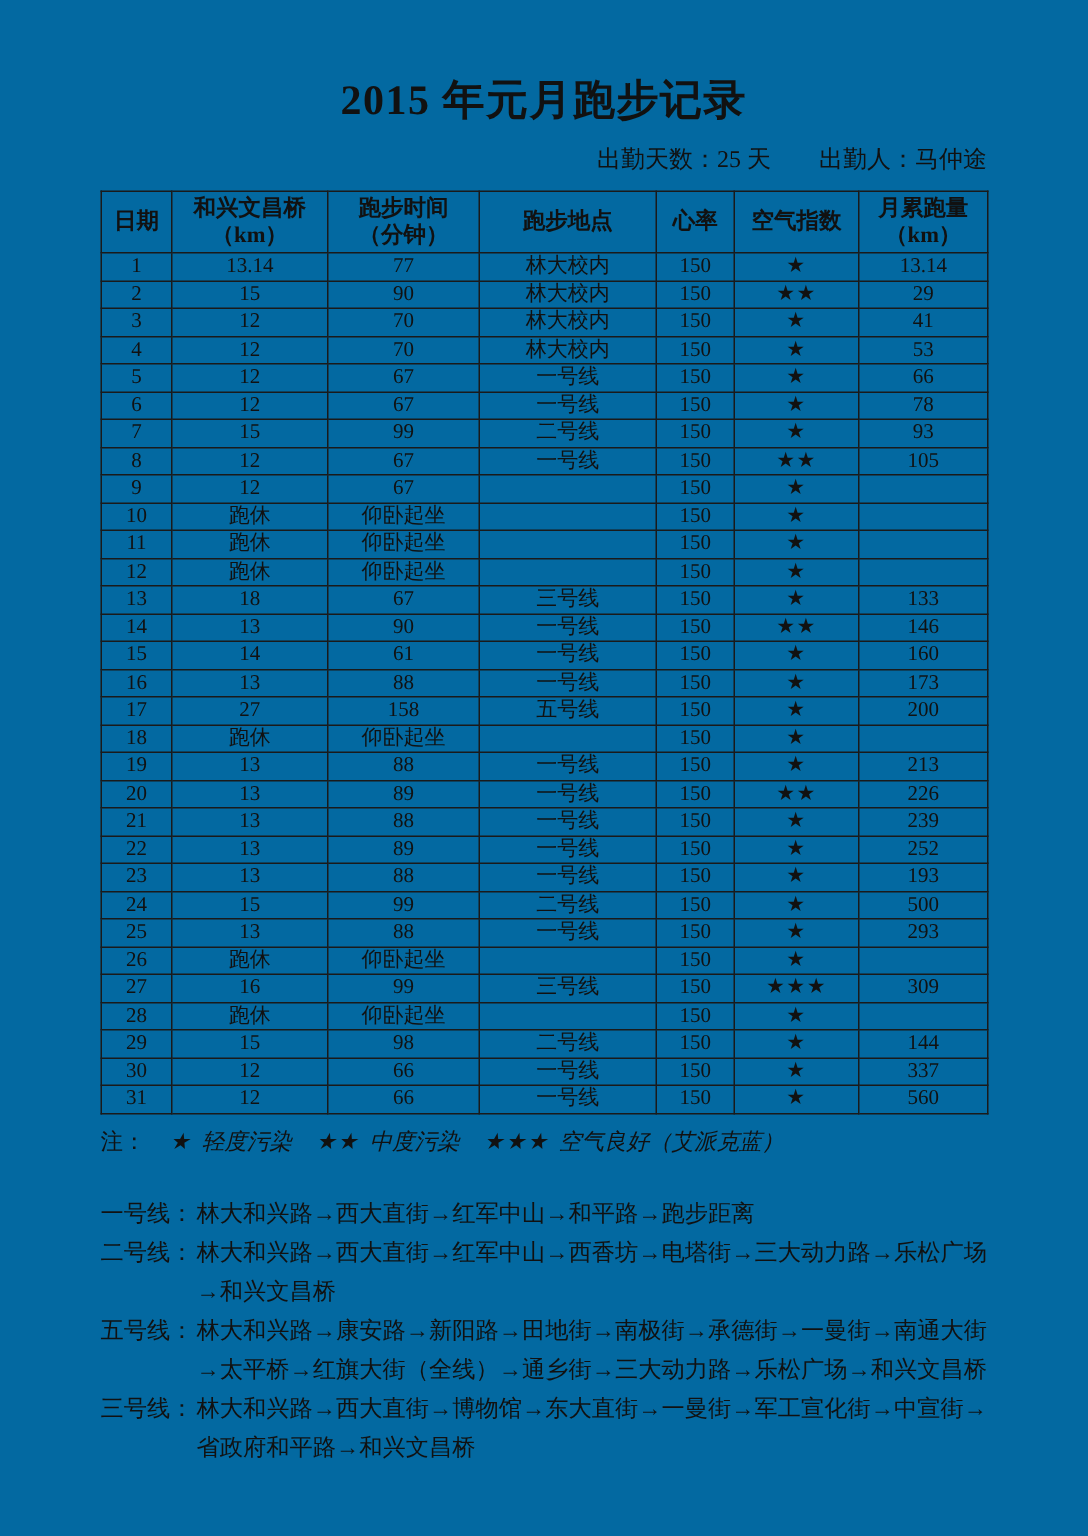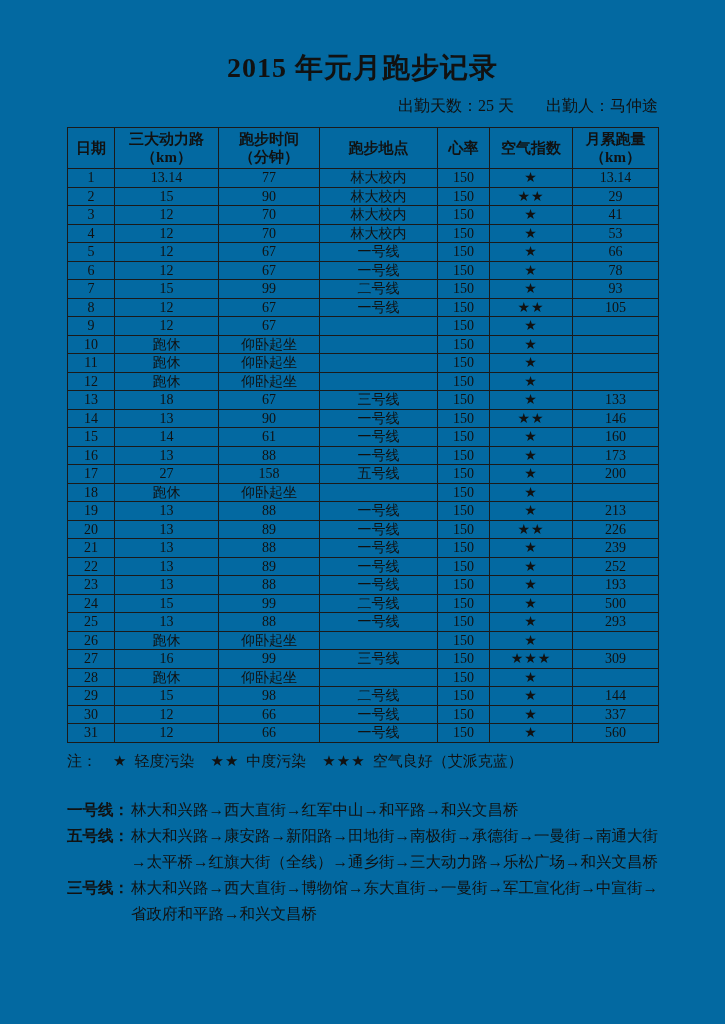--- a/index.html
+++ b/index.html
@@ -30,25 +30,25 @@
     font-size:15px; font-weight:bold; height:41px;
     white-space:pre-line; line-height:1.25;
   }
   .run-table td {
     font-size:14px; height:18.5px; line-height:1.15;
   }
   .run-table td.stars { letter-spacing:1px; font-size:14px; }
   .note {
     margin:9px 0 0 67px; font-size:15px; white-space:nowrap;
   }
-  .note .legend-item { margin-left:16px; white-space:nowrap; }
+  .note .legend-item { margin-left:16px; white-space:nowrap;font-style:italic; }
   .note .legend-stars { margin-right:7px; letter-spacing:1px; }
   .routes { margin:26px 0 0 67px; width:606px; }
   .route { display:flex; font-size:15.5px; line-height:26px; }
-  .route-label { font-weight:bold; flex:0 0 64px; white-space:nowrap; }
+  .route-label { font-weight:normal; flex:0 0 64px; white-space:nowrap; }
   .route-text { flex:1 1 auto; }
 </style>
 </head>
 <body>
 
 <div class="page">
 
   <div class="title">2015 年元月跑步记录</div>
 
   <div class="meta">
@@ -62,21 +62,21 @@
       <col style="width:104px">
       <col style="width:101px">
       <col style="width:118px">
       <col style="width:52px">
       <col style="width:83px">
       <col style="width:86px">
     </colgroup>
     <thead>
       <tr>
           <th>日期</th>
-          <th>三大动力路
+          <th>和兴文昌桥
 （km）</th>
           <th>跑步时间
 （分钟）</th>
           <th>跑步地点</th>
           <th>心率</th>
           <th>空气指数</th>
           <th>月累跑量
 （km）</th>
         </tr>
     </thead>
@@ -363,21 +363,25 @@
       </tbody>
   </table>
 
   <div class="note">
     <span>注：</span><span id="legend-items"><span class="legend-item"><span class="legend-stars">★</span><span>轻度污染</span></span><span class="legend-item"><span class="legend-stars">★★</span><span>中度污染</span></span><span class="legend-item"><span class="legend-stars">★★★</span><span>空气良好（艾派克蓝）</span></span></span>
   </div>
 
   <div class="routes" id="routes">
       <div class="route">
         <span class="route-label">一号线：</span>
-        <span class="route-text">林大和兴路→西大直街→红军中山→和平路→和兴文昌桥</span>
+        <span class="route-text">林大和兴路→西大直街→红军中山→和平路→跑步距离</span>
+      </div>
+      <div class="route">
+        <span class="route-label">二号线：</span>
+        <span class="route-text">林大和兴路→西大直街→红军中山→西香坊→电塔街→三大动力路→乐松广场→和兴文昌桥</span>
       </div>
       <div class="route">
         <span class="route-label">五号线：</span>
         <span class="route-text">林大和兴路→康安路→新阳路→田地街→南极街→承德街→一曼街→南通大街→太平桥→红旗大街（全线）→通乡街→三大动力路→乐松广场→和兴文昌桥</span>
       </div>
       <div class="route">
         <span class="route-label">三号线：</span>
         <span class="route-text">林大和兴路→西大直街→博物馆→东大直街→一曼街→军工宣化街→中宣街→省政府和平路→和兴文昌桥</span>
       </div>
     </div>

